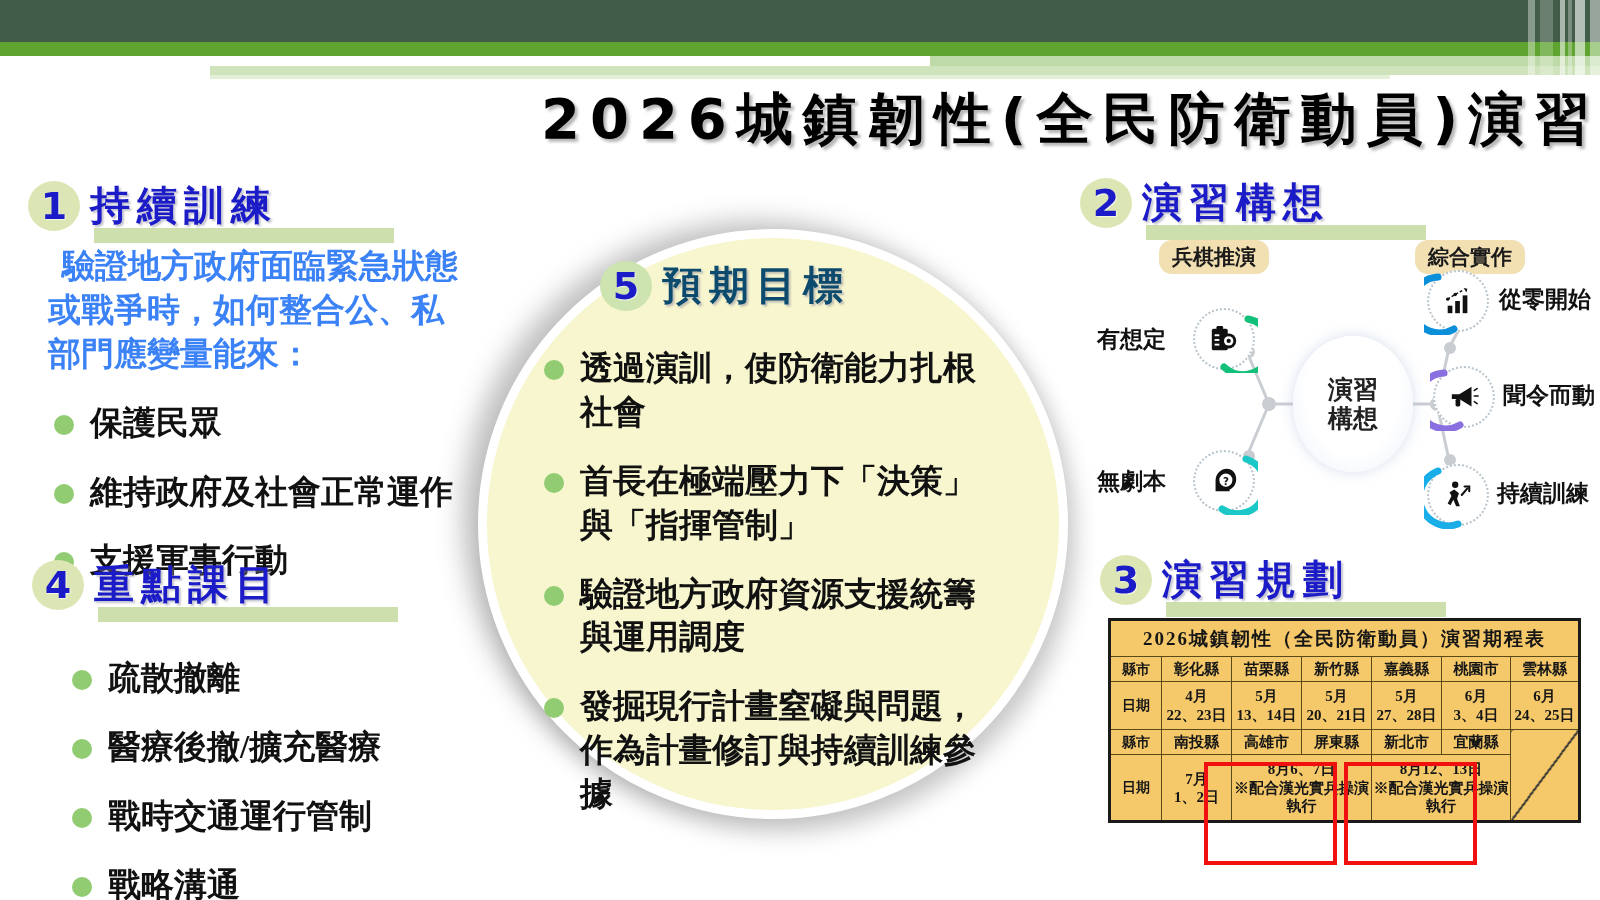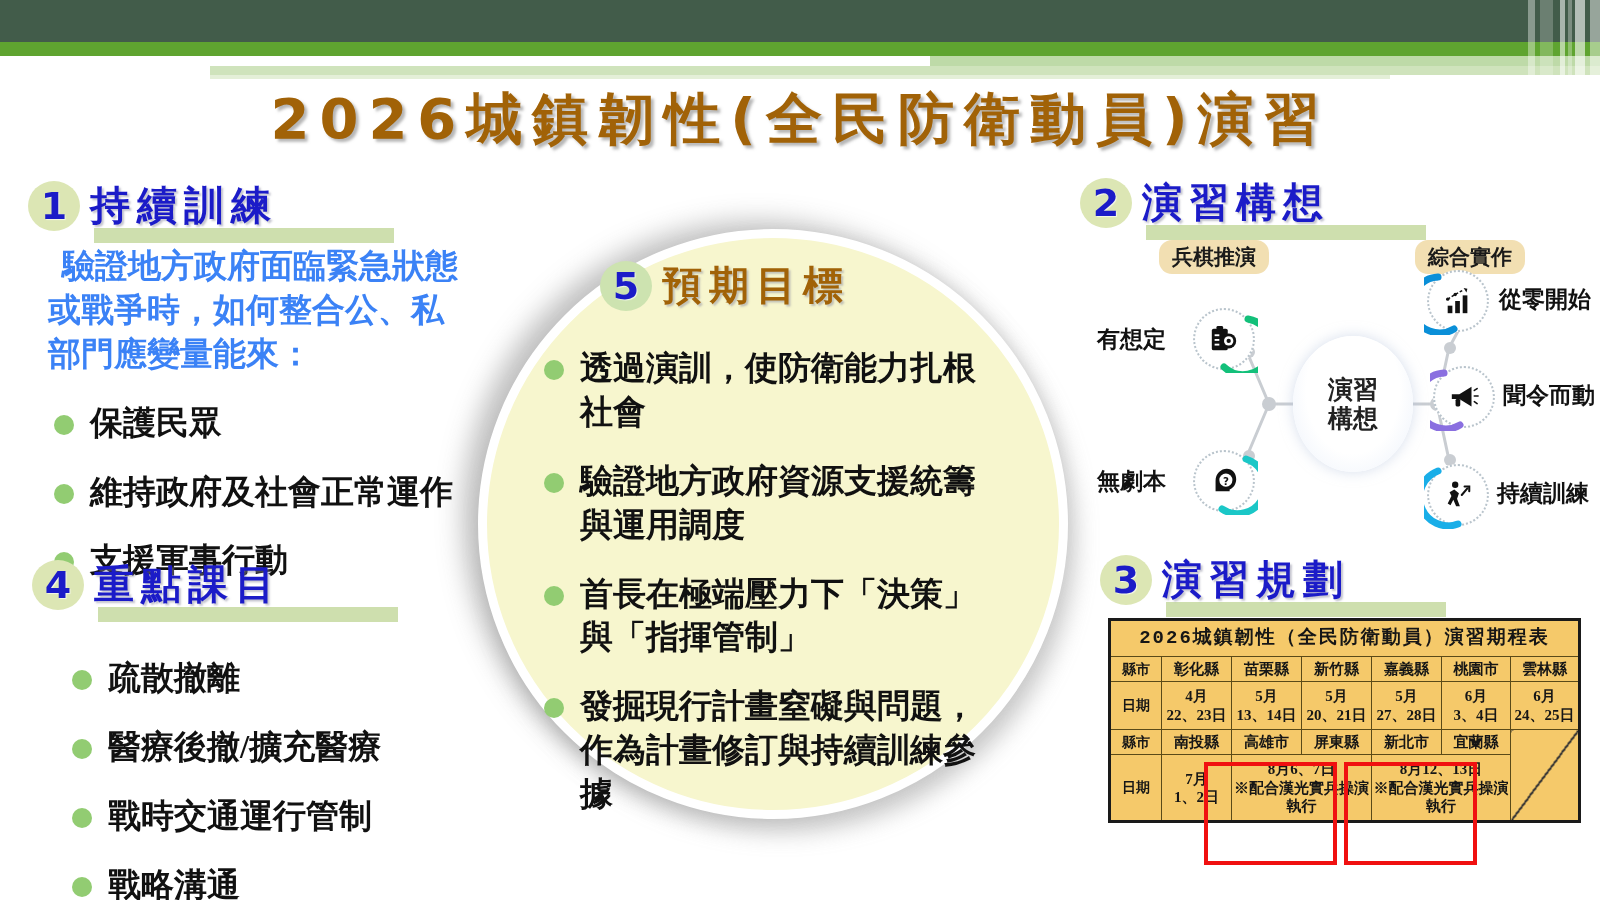--- a/index.html
+++ b/index.html
@@ -67,26 +67,26 @@
   .stripe.s2 { left: 1540px; width: 13px; background: rgba(255,255,255,0.22); }
   .stripe.s3 { left: 1560px; width: 5px;  background: rgba(255,255,255,0.55); }
   .stripe.s4 { left: 1568px; width: 4px;  background: rgba(255,255,255,0.30); }
   .stripe.s5 { left: 1575px; width: 10px; background: rgba(255,255,255,0.60); }
   .stripe.s6 { left: 1590px; width: 10px; background: rgba(255,255,255,0.45); }
 
   
   #main-title {
     position: absolute; left: 0; top: 82px;
     width: 1600px;
-    text-align: center;
+    text-align: right;
     font-family: "DejaVu Sans", "Liberation Sans", sans-serif;
     font-weight: bold;
     font-size: 56px;
     letter-spacing: 10px;
-    color: #a16207;
+    color: #000000;
     text-shadow: 3px 3px 3px rgba(120,120,120,0.55);
     white-space: nowrap;
   }
 
   
   .sec-head { position: absolute; display: flex; align-items: center; }
   .sec-badge {
     width: 52px; height: 50px; border-radius: 50%;
     background: #DCE6B4;
     color: #1B1BC8;
@@ -159,21 +159,21 @@
     background: #F7F6CE;
     border: 9px solid #FFFFFF;
     box-shadow: -16px -8px 26px rgba(120,120,120,0.45),
                  8px 14px 22px rgba(130,130,130,0.40);
     z-index: 5;
   }
   #sec5-head {
     position: absolute; left: 600px; top: 258px; z-index: 7;
   }
   #sec5-head .sec-badge { background: #CDE3B0; }
-  #sec5-head .sec-title { color: #a16207; text-align: center; }
+  #sec5-head .sec-title { color: #0c4a6e; text-align: center; }
   #sec5-body {
     position: absolute; left: 538px; top: 322px;
     width: 470px; z-index: 7;
   }
   #sec5-body li { font-size: 33px; }
 
   
   #sec2-head { left: 1080px; top: 175px; }
   #sec2-head .sec-underline { width: 280px; }
 
@@ -253,21 +253,21 @@
     border: 1.5px solid #5a4a18;
     text-align: center;
     vertical-align: middle;
     font-size: 15px;
     font-weight: bold;
     color: #161616;
     padding: 3px 1px;
     line-height: 1.22;
   }
   #sched-table td.tbl-title {
-    font-family: Liberation Mono, monospace;
+    font-family: Liberation Serif, serif;
     font-size: 19px;
     letter-spacing: 2px;
     padding: 6px 2px;
   }
   #sched-table td.rowhdr { font-size: 14px; width: 52px; }
   #sched-table td.date { font-size: 15px; padding: 5px 1px; }
   #sched-table td.diag {
     background:
       linear-gradient(to bottom right,
         rgba(0,0,0,0) calc(50% - 1px),
@@ -348,22 +348,22 @@
   <div class="sec-head" id="sec5-head">
     <div class="sec-badge">5</div>
     <div class="sec-title-wrap">
       <div class="sec-title">預期目標</div>
     </div>
   </div>
 
   <div id="sec5-body">
     <ul class="bul">
       <li>透過演訓，使防衛能力扎根社會</li>
+      <li>首長在極端壓力下「決策」與「指揮管制」</li>
       <li>驗證地方政府資源支援統籌與運用調度</li>
-      <li>首長在極端壓力下「決策」與「指揮管制」</li>
       <li>發掘現行計畫窒礙與問題，作為計畫修訂與持續訓練參據</li>
     </ul>
   </div>
 
   <div class="sec-head" id="sec2-head">
     <div class="sec-badge">2</div>
     <div class="sec-title-wrap">
       <div class="sec-underline"></div>
       <div class="sec-title">演習構想</div>
     </div>

